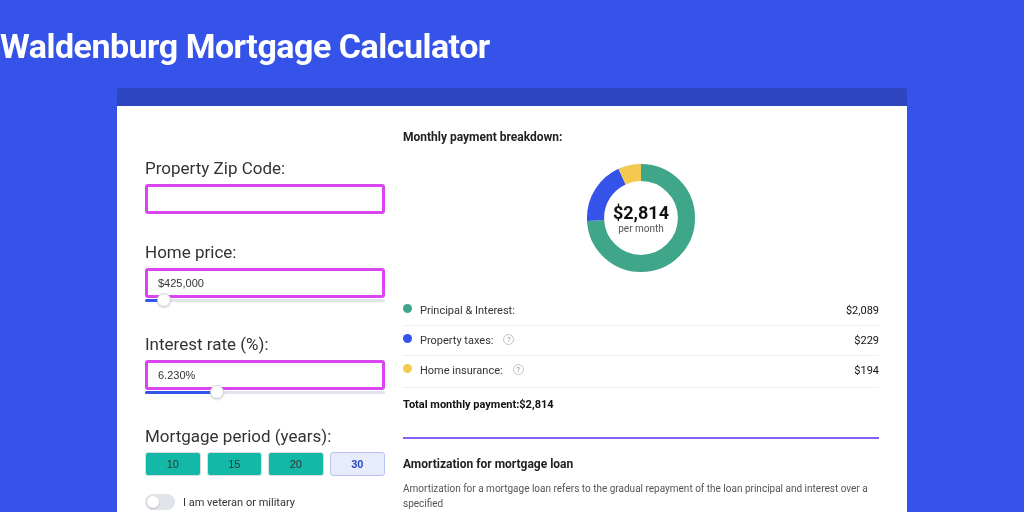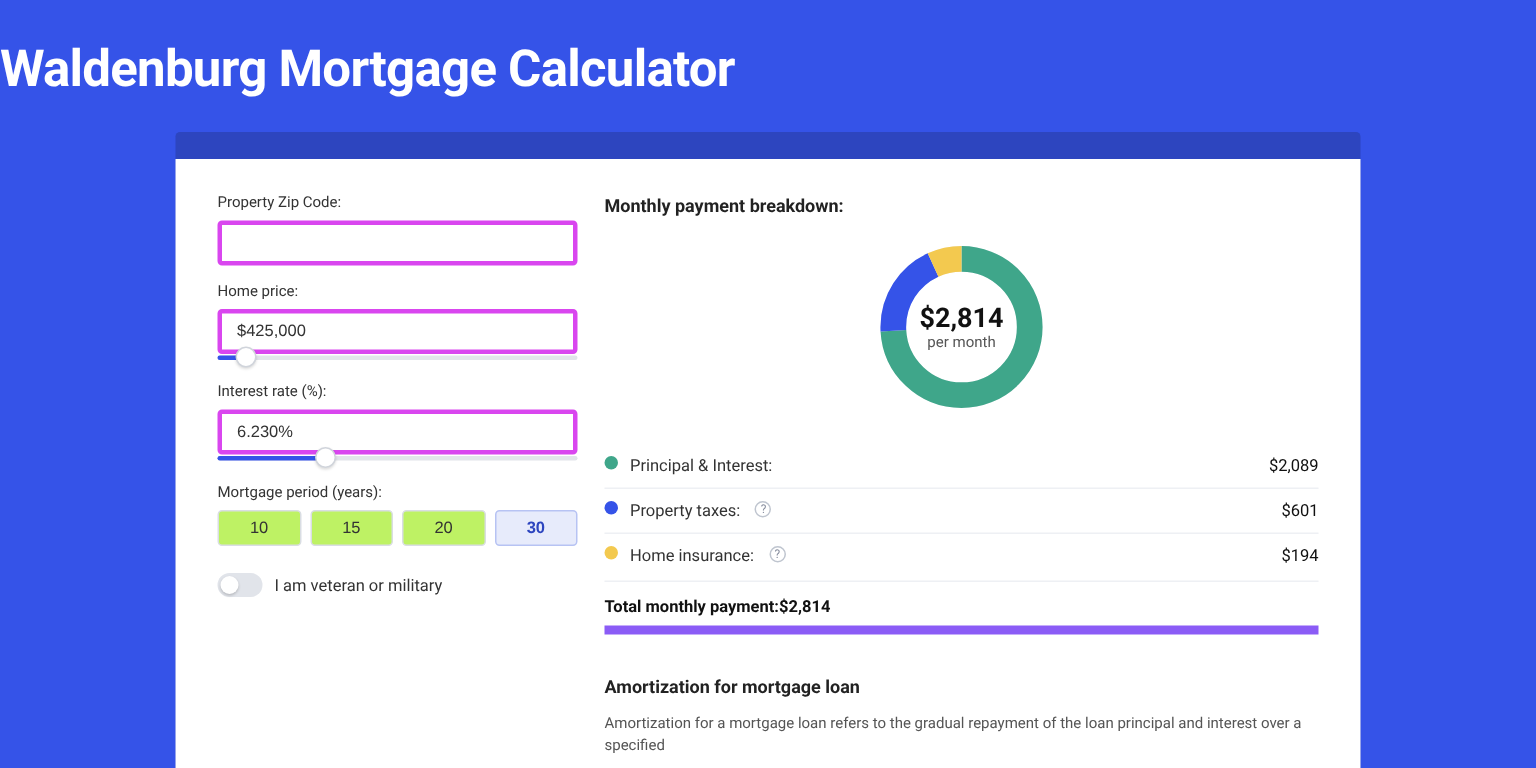--- a/index.html
+++ b/index.html
@@ -4,52 +4,52 @@
 <style>
   * { box-sizing: border-box; margin: 0; padding: 0; }
   html, body { width: 1024px; height: 512px; overflow: hidden; font-family: -apple-system, BlinkMacSystemFont, "Segoe UI", Roboto, Arial, sans-serif; }
   body { background: #3553e8; }
   .page-title { text-align: left; color: #fff; font-size: 34px; font-weight: 700; padding: 26px 0 22px; letter-spacing: -0.5px; }
   .card-shadow { background: #2d45bf; width: 790px; margin: 0 auto; border-radius: 3px 3px 0 0; padding-top: 18px; }
   .card { background: #fff; width: 100%; padding: 24px 28px; display: flex; gap: 18px; }
   .left { width: 240px; flex: 0 0 240px; }
   .right { flex: 1; }
   .field { margin-bottom: 12px; }
-  .label { font-size: 10px; color: #333; margin-bottom: 6px; }
+  .label { font-size: 17px; color: #333; margin-bottom: 6px; margin-top: 28px; }
   .input { width: 100%; border: 3px solid #d946ef; border-radius: 3px; height: 30px; padding: 0 10px; font-size: 11px; color: #333; background: #fff; }
   .input-row { display: flex; gap: 8px; }
   .input-row .input:first-child { flex: 2; }
   .input-row .input:last-child { flex: 1; }
   .slider-wrap { position: relative; height: 10px; margin-top: -2px; }
   .slider-track { position: absolute; left: 0; right: 0; top: 3px; height: 3px; background: #e1e4ea; border-radius: 2px; }
   .slider-fill { position: absolute; left: 0; top: 3px; height: 3px; background: #3553e8; border-radius: 2px; }
   .slider-thumb { position: absolute; top: -3px; width: 14px; height: 14px; background: #fff; border: 1px solid #d0d4db; border-radius: 50%; box-shadow: 0 1px 2px rgba(0,0,0,0.15); }
   .period-row { display: flex; gap: 6px; }
-  .period-btn { flex: 1; height: 24px; border: 1px solid #d9dde3; background: #bef264; border-radius: 3px; font-size: 11px; color: #333; cursor: pointer; }
+  .period-btn { flex: 1; height: 24px; border: 1px solid #d9dde3; background: #14b8a6; border-radius: 3px; font-size: 11px; color: #333; cursor: pointer; }
   .period-btn.active { background: #e7ebfb; border-color: #b7c3f3; color: #2d45bf; font-weight: 600; }
   .toggle-row { display: flex; align-items: center; gap: 8px; margin-top: 18px; }
   .toggle { width: 30px; height: 16px; background: #e1e4ea; border-radius: 10px; position: relative; }
   .toggle-knob { position: absolute; width: 12px; height: 12px; top: 2px; left: 2px; background: #fff; border-radius: 50%; box-shadow: 0 1px 2px rgba(0,0,0,.2); }
   .toggle-label { font-size: 11px; color: #333; }
   .section-title { font-size: 12px; font-weight: 700; color: #222; margin-bottom: 14px; }
   .donut-wrap { display: flex; justify-content: center; margin-bottom: 18px; }
   .donut { position: relative; width: 120px; height: 120px; }
   .donut svg { width: 120px; height: 120px; transform: rotate(-90deg); }
   .donut-center { position: absolute; inset: 0; display: flex; flex-direction: column; align-items: center; justify-content: center; }
   .donut-val { font-size: 18px; font-weight: 700; color: #111; }
   .donut-sub { font-size: 10px; color: #555; }
   .legend-row { display: flex; align-items: center; justify-content: space-between; padding: 8px 0; border-bottom: 1px solid #eef0f4; font-size: 11px; }
   .legend-row:last-of-type { border-bottom: none; }
   .legend-left { display: flex; align-items: flex-start; gap: 8px; }
   .dot { width: 9px; height: 9px; border-radius: 50%; }
   .legend-label { color: #333; }
   .legend-val { color: #111; }
   .qmark { width: 11px; height: 11px; border: 1px solid #bfc5cf; color: #8a90a0; border-radius: 50%; display: inline-flex; align-items: center; justify-content: center; font-size: 8px; margin-left: 2px; }
   .total-row { display: flex; justify-content: flex-start; padding: 10px 0 6px; font-size: 11px; font-weight: 700; color: #111; border-top: 1px solid #eef0f4; margin-top: 2px; }
-  .amort { border-top: 6px solid #8b5cf6; padding-top: 28px; }
+  .amort { margin-top: 20px; border-top: 2px solid #8b5cf6; padding-top: 18px; }
   .amort-title { font-size: 12px; font-weight: 700; color: #222; margin-bottom: 10px; }
   .amort-text { font-size: 10px; color: #555; line-height: 1.5; }
 </style>
 </head>
 <body>
 
 <h1 class="page-title">Waldenburg Mortgage Calculator</h1>
 
 <div class="card-shadow">
   <div class="card">
@@ -127,21 +127,21 @@
               <span class="legend-label">Principal &amp; Interest:</span>
             </div>
             <span class="legend-val">$2,089</span>
           </div>
           <div class="legend-row">
             <div class="legend-left">
               <span class="dot" style="background: rgb(53, 83, 232);"></span>
               <span class="legend-label">Property taxes:</span>
               <span class="qmark">?</span>
             </div>
-            <span class="legend-val">$601</span>
+            <span class="legend-val">$229</span>
           </div>
           <div class="legend-row">
             <div class="legend-left">
               <span class="dot" style="background: rgb(243, 201, 79);"></span>
               <span class="legend-label">Home insurance:</span>
               <span class="qmark">?</span>
             </div>
             <span class="legend-val">$194</span>
           </div>
         </div>

